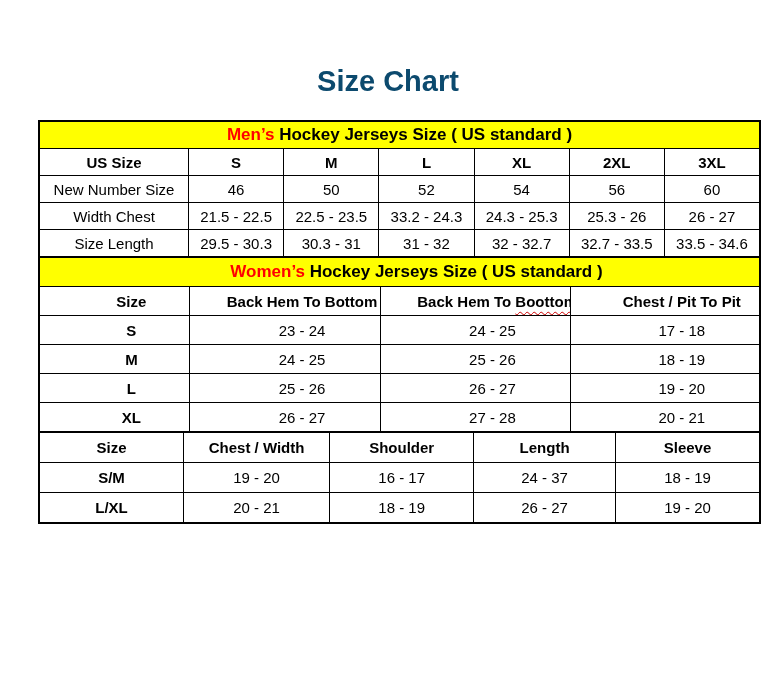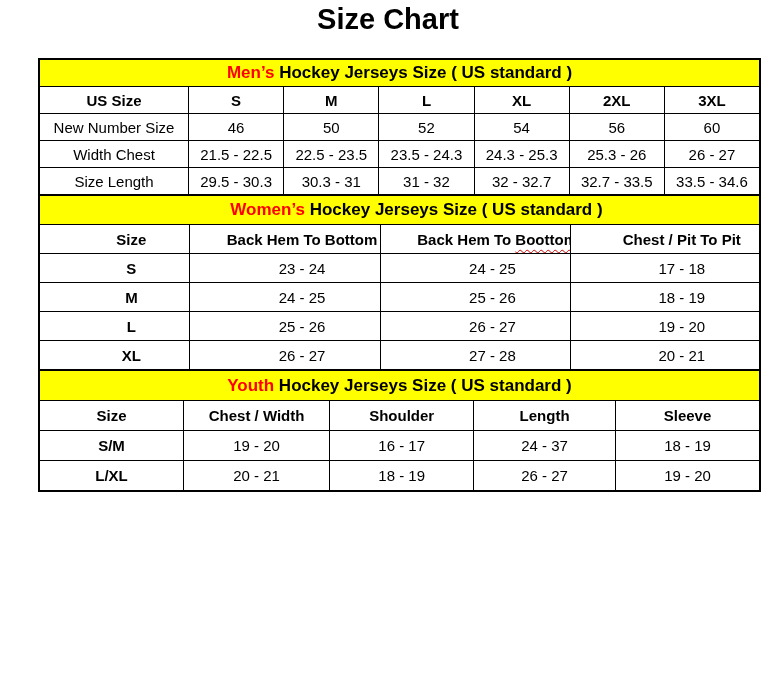--- a/index.html
+++ b/index.html
@@ -5,25 +5,26 @@
   * { box-sizing: border-box; }
   html, body {
     margin: 0; padding: 0;
     width: 776px; height: 692px;
     background: #ffffff;
     font-family: "Liberation Sans", sans-serif;
     color: #000000;
   }
   .page-title {
     margin: 0;
+    padding-top: 62px;
     font-size: 29px;
     line-height: 38px;
     font-weight: bold;
     text-align: center;
-    color: #000000;
+    color: #0c4a6e;
   }
   .chart {
     width: 723px;
     margin: 20px 0 0 38px;
     border: 1px solid #000;
   }
   table {
     width: 100%;
     border-collapse: collapse;
     table-layout: fixed;
@@ -97,21 +98,21 @@
         <td>50</td>
         <td>52</td>
         <td>54</td>
         <td>56</td>
         <td>60</td>
       </tr>
       <tr>
         <td class="rowlabel">Width Chest</td>
         <td>21.5 - 22.5</td>
         <td>22.5 - 23.5</td>
-        <td>23.5 - 24.3</td>
+        <td>33.2 - 24.3</td>
         <td>24.3 - 25.3</td>
         <td>25.3 - 26</td>
         <td>26 - 27</td>
       </tr>
       <tr>
         <td class="rowlabel">Size Length</td>
         <td>29.5 - 30.3</td>
         <td>30.3 - 31</td>
         <td>31 - 32</td>
         <td>32 - 32.7</td>
@@ -168,23 +169,20 @@
   <table class="t-youth">
     <colgroup>
       <col style="width:20%">
         <col style="width:20.3%">
         <col style="width:20%">
         <col style="width:19.7%">
         <col style="width:20%">
     </colgroup>
     <tbody>
       <tr>
-        <td class="band band-sm" colspan="5"><span class="hl">Youth</span><span> Hockey Jerseys Size ( US standard )</span></td>
-      </tr>
-      <tr>
         <th>Size</th>
         <th>Chest / Width</th>
         <th>Shoulder</th>
         <th>Length</th>
         <th>Sleeve</th>
       </tr>
       <tr>
         <td class="rowlabel-b">S/M</td>
         <td>19 - 20</td>
         <td>16 - 17</td>

